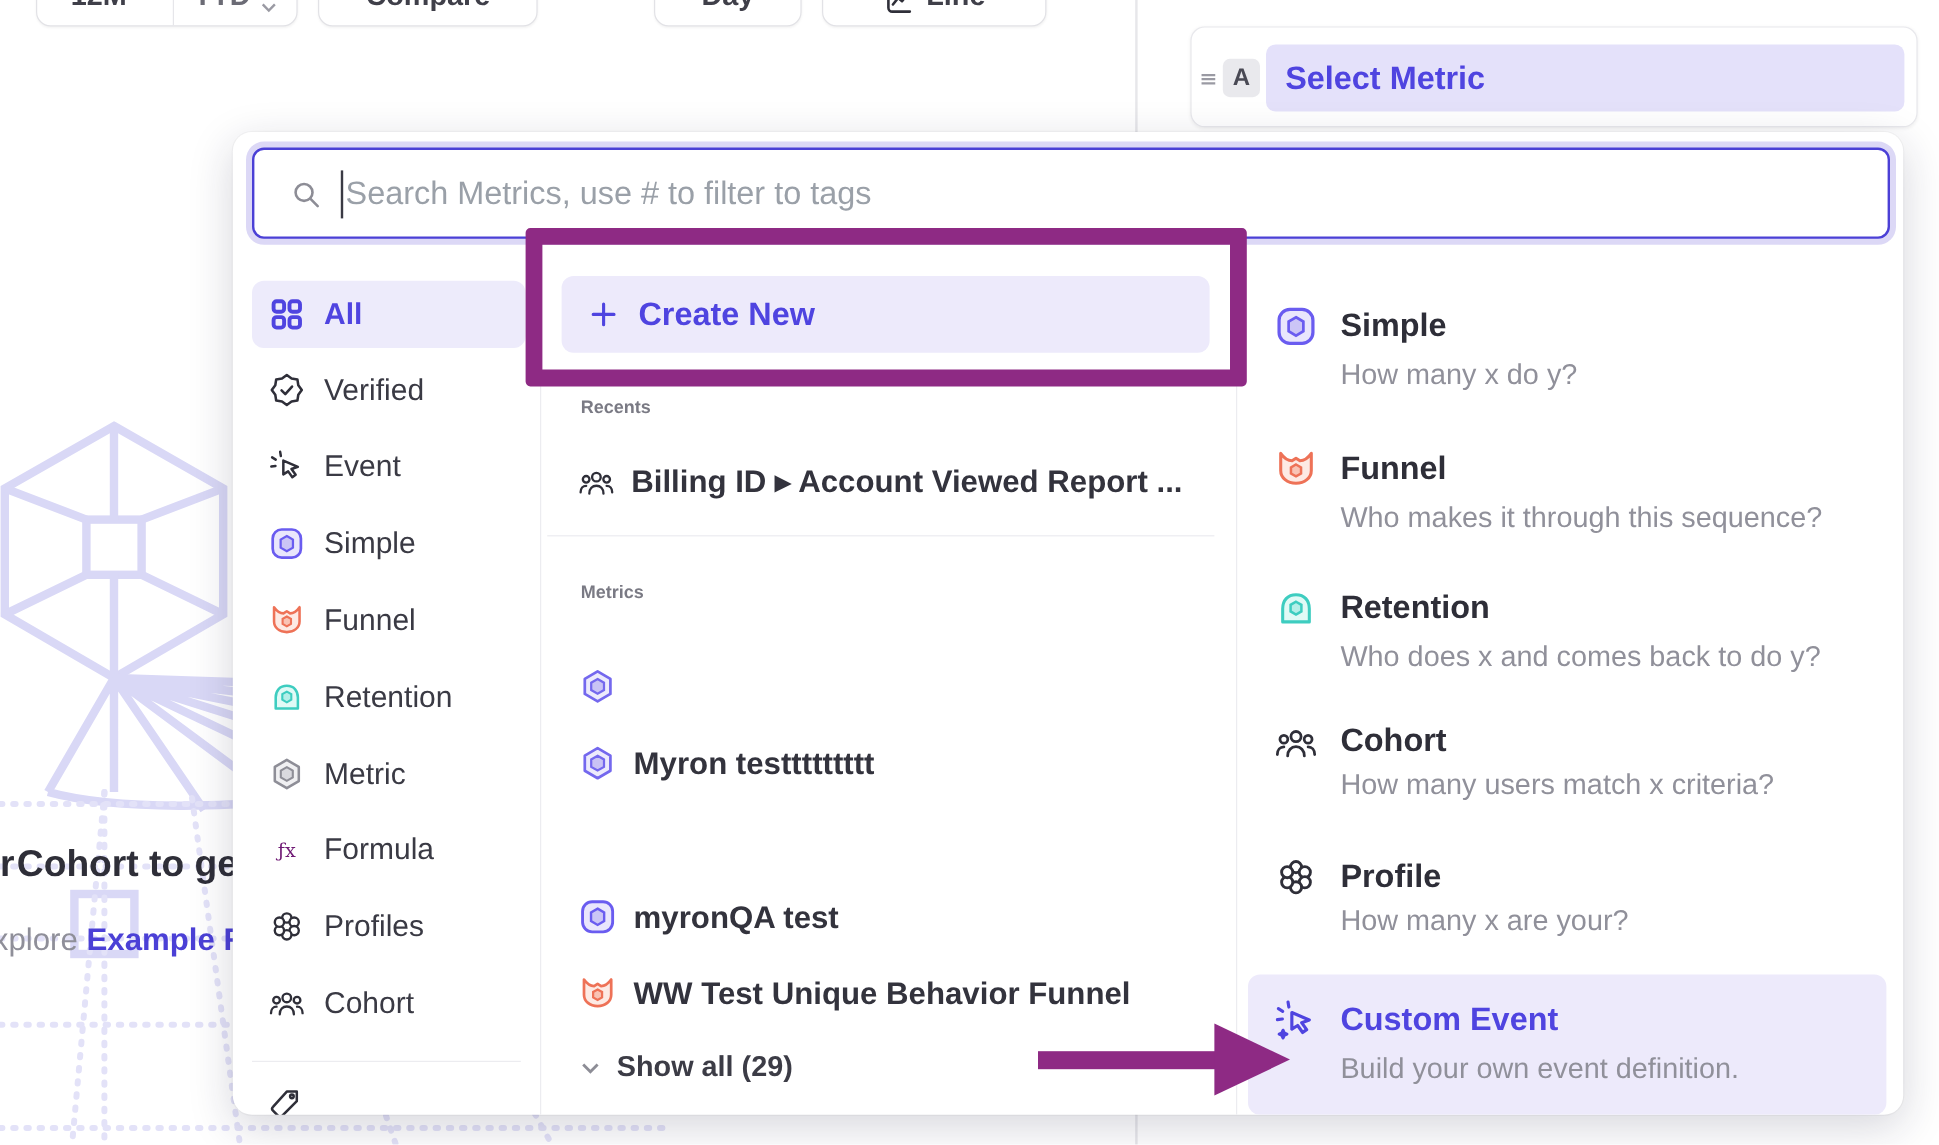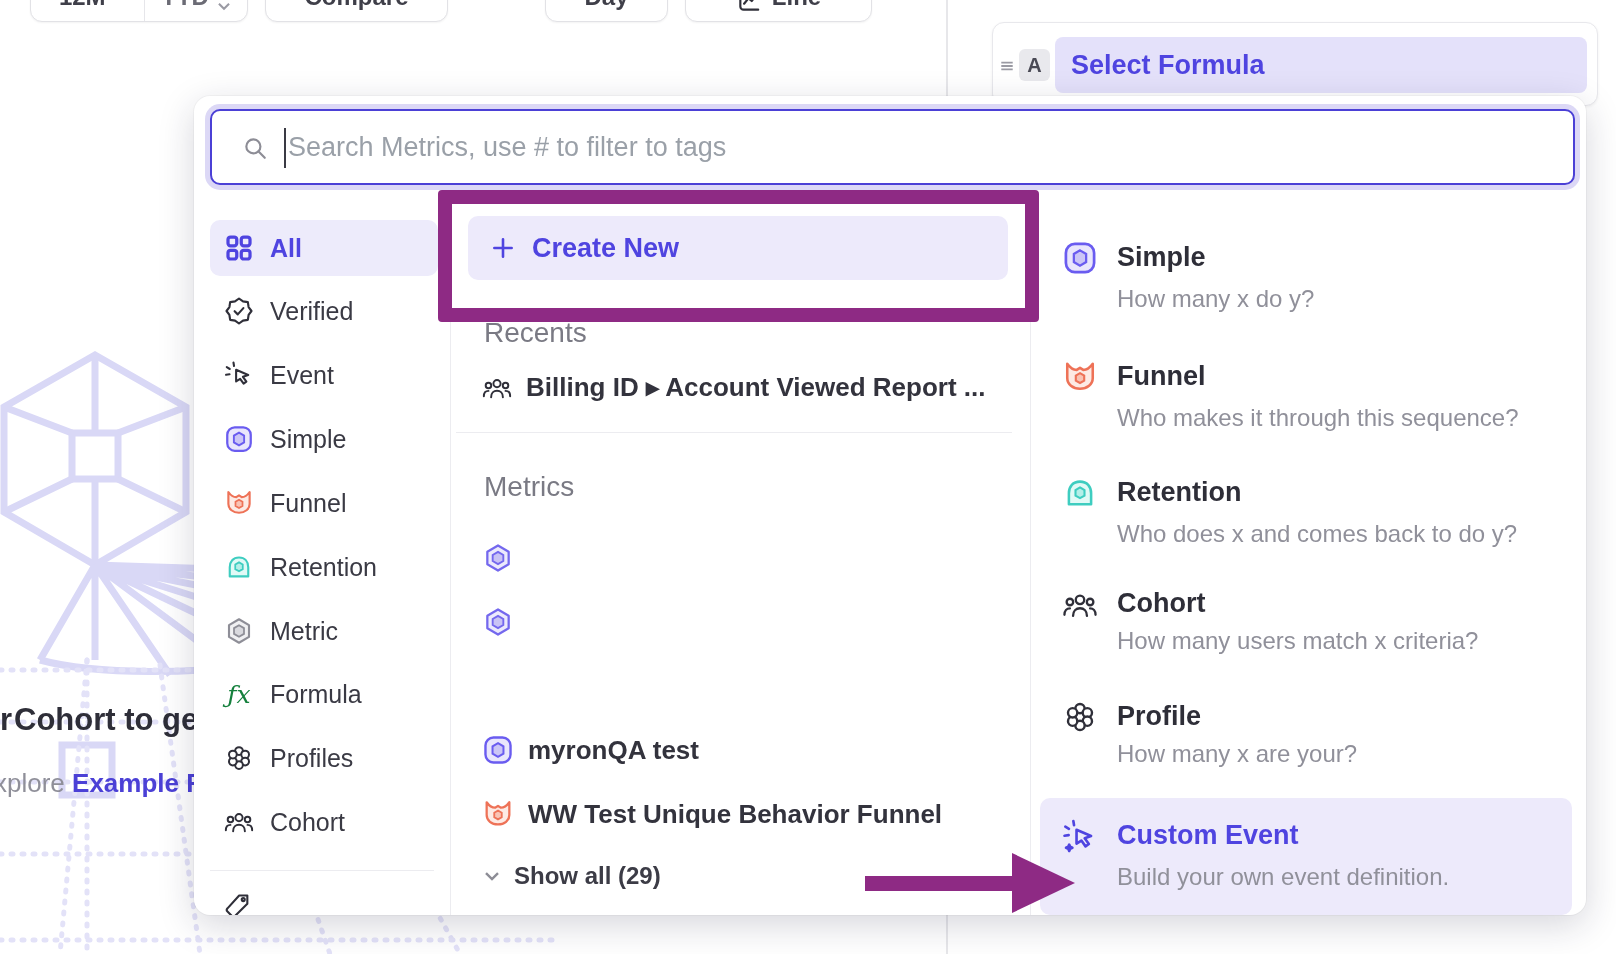--- a/index.html
+++ b/index.html
@@ -25,41 +25,41 @@
   
   .builder-card { left:992px; top:22px; width:606px; height:84px; background:#fff; border:1px solid #e8e8ec;
     border-radius:12px; box-shadow:0 1px 3px rgba(0,0,0,.06); z-index:2; }
   .drag-icon { left:6px; top:36px; width:16px; height:14px; }
   .a-chip { left:26px; top:26px; width:31px; height:32px; background:#e9e9ed; border-radius:6px;
     display:flex; align-items:center; justify-content:center; font-size:20px; font-weight:700; color:#4a4a55; }
   .metric-pill { left:62px; top:14px; width:532px; height:56px; background:#e4e1fa; border-radius:8px;
     display:flex; align-items:center; padding-left:16px; font-size:27px; font-weight:600; color:#4f44e0; }
 
   
-  .modal { left:194px; top:96px; width:1392px; height:819px; background:#fff; border-radius:16px;
+  .modal { left:194px; top:110px; width:1392px; height:819px; background:#fff; border-radius:16px;
     box-shadow:0 10px 36px rgba(30,30,60,.18), 0 0 0 1px rgba(0,0,0,.03); z-index:10; overflow:hidden; }
   .search-wrap { left:16px; top:13px; width:1365px; height:76px; border:2px solid #4b40d6; border-radius:10px;
     box-shadow:0 0 0 5px #dcd8f6; background:#fff; }
   .search-wrap input { position:absolute; left:76px; top:2px; width:1270px; height:68px; border:0; outline:0;
     font-family:"Liberation Sans",sans-serif; font-size:27px; color:#3a3a44; background:transparent; }
   .search-wrap input::placeholder { color:#9aa0a8; opacity:1; }
   .search-ico { left:30px; top:24px; width:26px; height:26px; }
   .caret { left:72px; top:17px; width:2px; height:40px; background:#3a3a44; }
   .vdiv { top:114px; width:1px; height:705px; background:#ececf0; }
 
   .side-item { left:16px; width:228px; height:56px; display:flex; align-items:center; gap:16px; padding-left:14px;
     border-radius:10px; font-size:25px; font-weight:500; color:#3a3a44; }
   .side-item.sel { background:#edebfb; color:#4f44e0; font-weight:600; }
   .side-item .ic { width:30px; height:30px; flex:0 0 30px; display:flex; align-items:center; justify-content:center; }
-  .fx { font-family:"DejaVu Serif", serif; font-style:italic; font-size:25px; color:#15803d; }
+  .fx { font-family:"DejaVu Serif", serif; font-size:16px; color:#701a75; }
   .side-div { left:16px; top:774px; width:224px; height:1px; background:#ececf0; }
 
   .create-btn { left:274px; top:120px; width:540px; height:64px; background:#edeafb; border-radius:10px;
     display:flex; align-items:center; gap:16px; padding-left:22px; font-size:27px; font-weight:600; color:#4f44e0; }
-  .sec-label { font-size:28px; font-weight:400; color:#7a7a84; }
+  .sec-label { font-size:15px; font-weight:700; color:#7a7a84; }
   .recent-item { left:288px; top:276px; display:flex; align-items:center; gap:14px; font-size:26px; font-weight:600; color:#33333d; }
   .mid-div { left:262px; top:336px; width:556px; height:1px; background:#ececf0; }
   .metric-row { left:288px; display:flex; align-items:center; gap:14px; font-size:26px; font-weight:600; color:#33333d; height:36px; }
   .metric-row .ic { width:32px; height:32px; flex:0 0 32px; }
   .show-all { left:290px; top:766px; display:flex; align-items:center; gap:14px; font-size:24px; font-weight:600; color:#3c3c46; }
 
   .type-row { left:868px; width:500px; }
   .type-ic { width:36px; height:36px; }
   .type-title { font-size:27px; font-weight:700; color:#2e2e38; }
   .type-desc { font-size:24px; color:#90909a; }
@@ -122,21 +122,21 @@
     <span class="gray">xplore</span>
     <span class="purple">Example R</span>
   </div>
 
   <div class="abs builder-card">
     <svg class="abs drag-icon" viewBox="0 0 14 12" stroke="#9a9aa3" stroke-width="1.6">
         <path d="M2 3h10M2 6h10M2 9h10"></path>
       </svg>
     <div class="abs a-chip">A</div>
     <div class="abs metric-pill">
-        <span>Select Formula</span>
+        <span>Select Metric</span>
       </div>
   </div>
 
   <div class="abs modal">
 
     <div class="abs search-wrap">
       <svg class="abs search-ico" viewBox="0 0 24 24" fill="none" stroke="#8d8d96" stroke-width="2" stroke-linecap="round">
           <circle cx="10.5" cy="10.5" r="6.5"></circle>
           <path d="M15.3 15.3 21 21"></path>
         </svg>
@@ -275,20 +275,21 @@
       <span class="ic"><svg width="32" height="32" viewBox="0 0 24 24">
             <polygon points="12,2.6 20,7.3 20,16.7 12,21.4 4,16.7 4,7.3" fill="#eceafc" stroke="#7468ee" stroke-width="1.7" stroke-linejoin="round"></polygon>
             <polygon points="12,7.4 16,9.7 16,14.3 12,16.6 8,14.3 8,9.7" fill="#c9c3f5" stroke="#7468ee" stroke-width="1.4"></polygon>
           </svg></span>
     </div>
     <div class="abs metric-row" style="top:508px">
       <span class="ic"><svg width="32" height="32" viewBox="0 0 24 24">
             <polygon points="12,2.6 20,7.3 20,16.7 12,21.4 4,16.7 4,7.3" fill="#eceafc" stroke="#7468ee" stroke-width="1.7" stroke-linejoin="round"></polygon>
             <polygon points="12,7.4 16,9.7 16,14.3 12,16.6 8,14.3 8,9.7" fill="#c9c3f5" stroke="#7468ee" stroke-width="1.4"></polygon>
           </svg></span>
+      <span>Myron testtttttttt</span>
     </div>
     <div class="abs metric-row" style="top:636px">
       <span class="ic"><svg width="32" height="32" viewBox="0 0 24 24">
             <rect x="2.6" y="2.6" width="18.8" height="18.8" rx="6" fill="#e9e6fc" stroke="#6a5cf0" stroke-width="1.8"></rect>
             <polygon points="12,6.9 16.1,9.3 16.1,14.7 12,17.1 7.9,14.7 7.9,9.3" fill="#cbc5f6" stroke="#6a5cf0" stroke-width="1.5"></polygon>
           </svg></span>
       <span>myronQA test</span>
     </div>
     <div class="abs metric-row" style="top:700px">
       <span class="ic"><svg width="32" height="32" viewBox="0 0 24 24">

